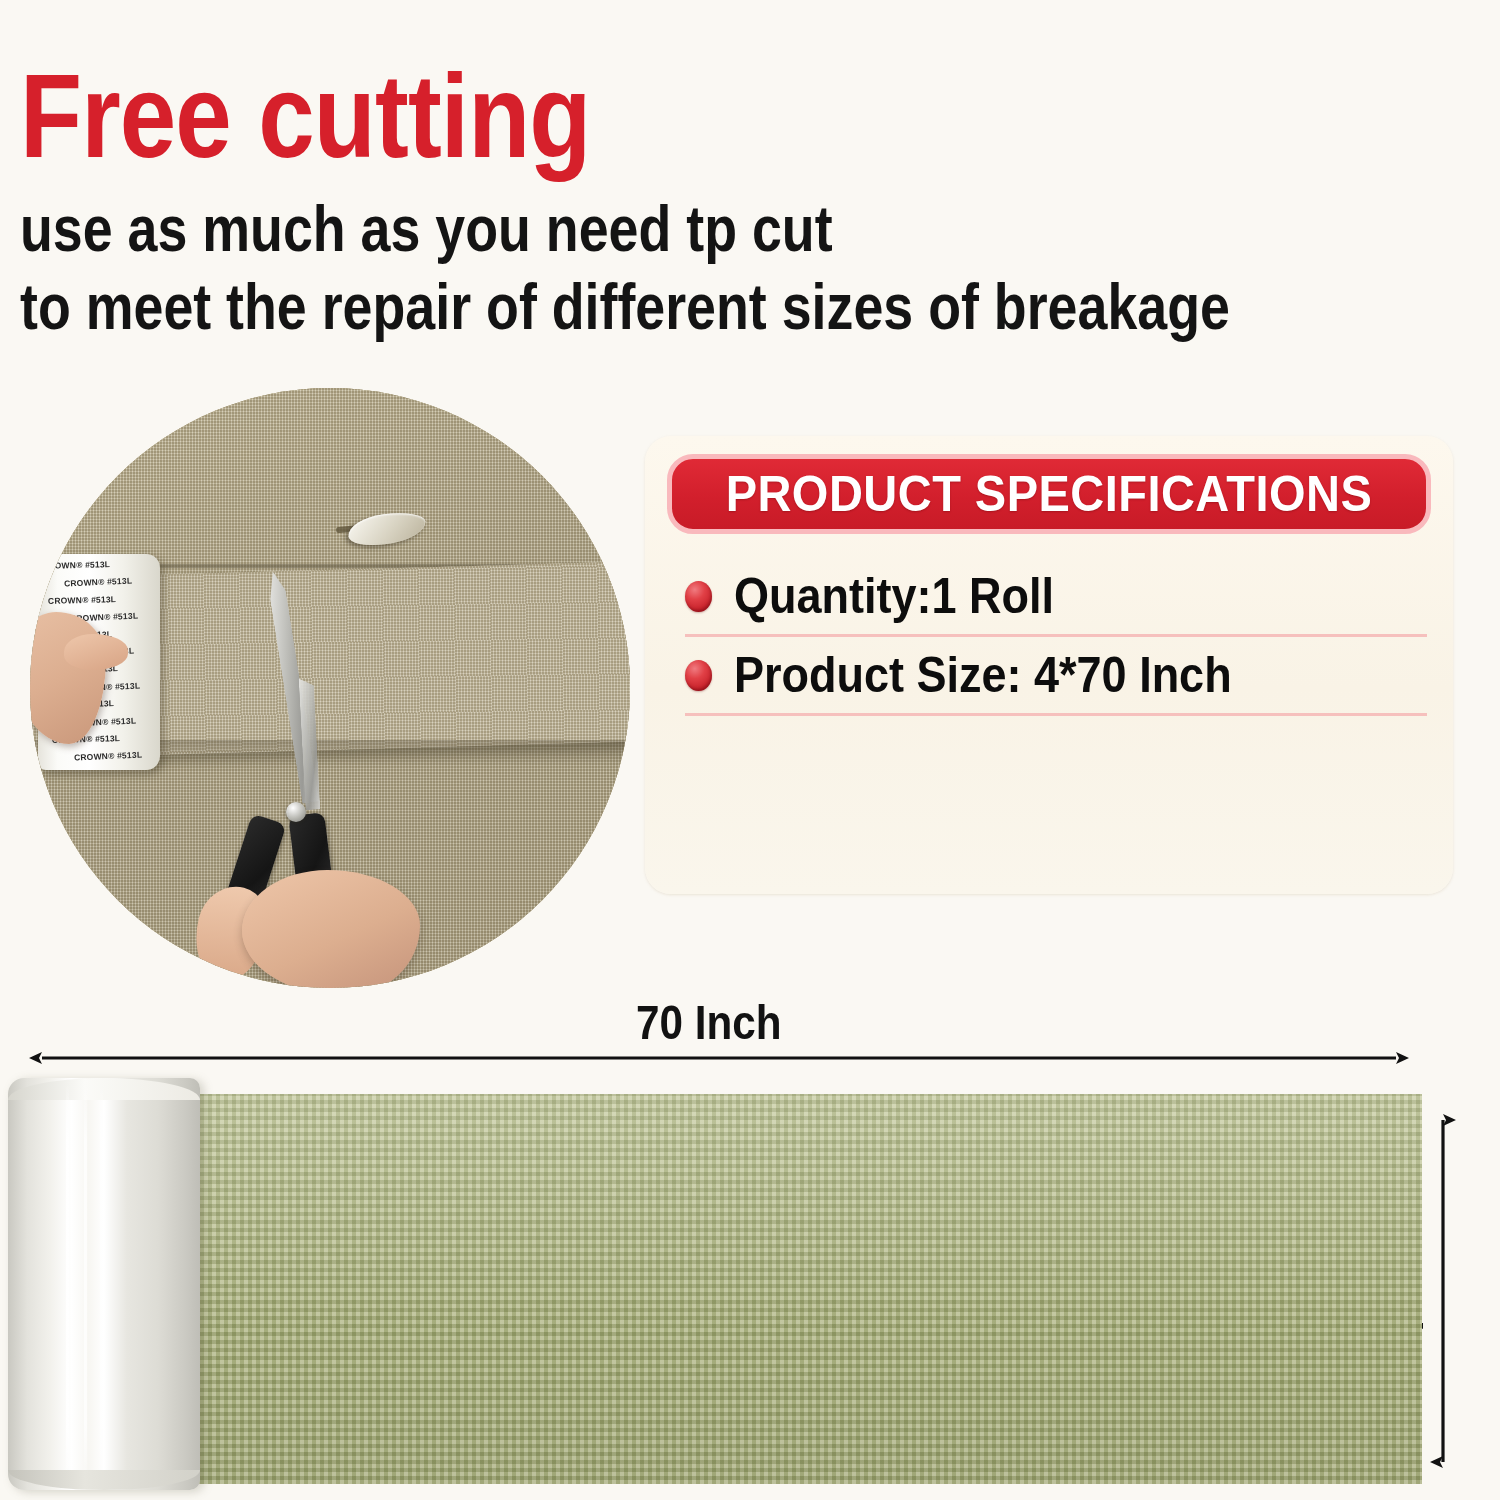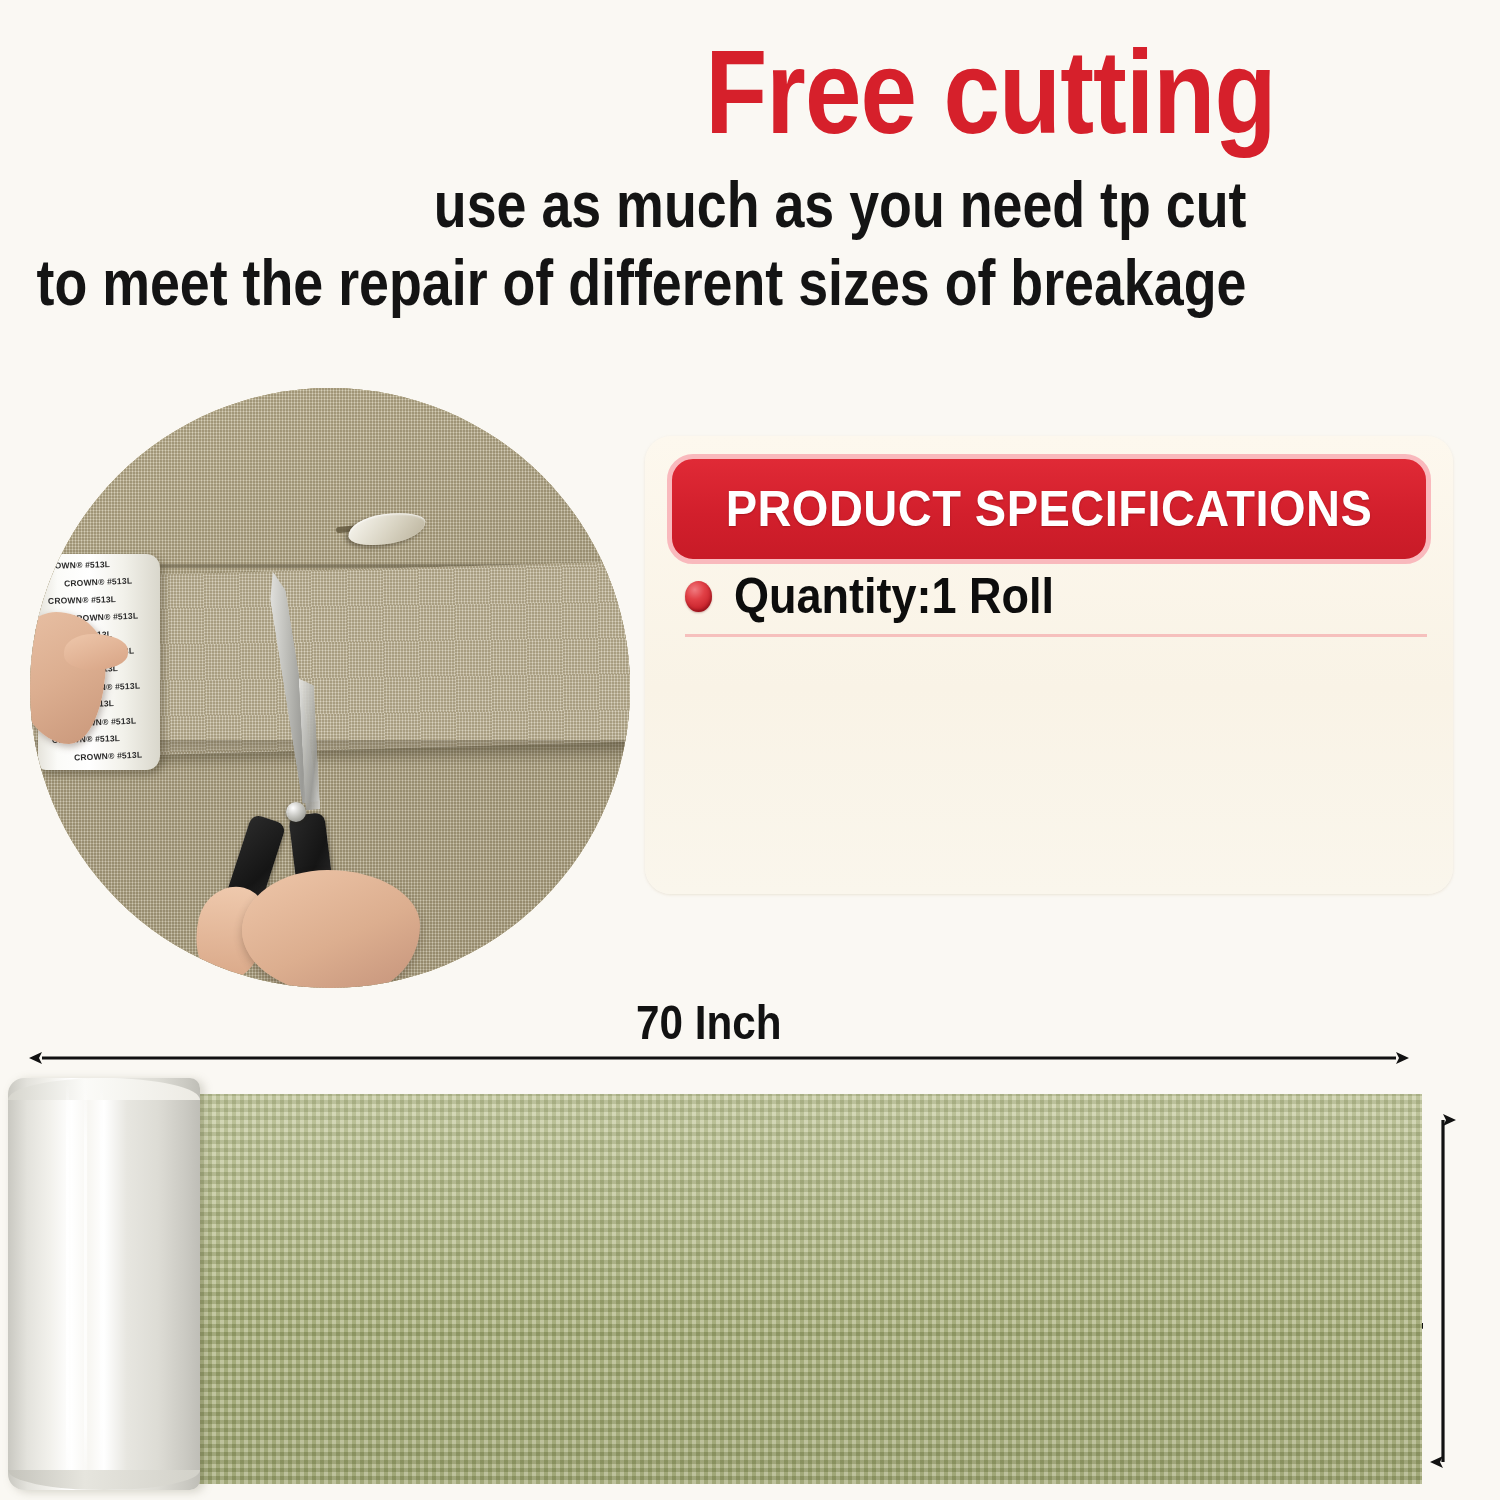--- a/index.html
+++ b/index.html
@@ -14,23 +14,22 @@
     height: 1500px;
     background: #faf8f3;
     overflow: hidden;
     font-family: "Liberation Sans", "DejaVu Sans", sans-serif;
   }
 
   
   #headline-block {
     position: absolute;
     left: 20px;
-    top: 32px;
+    top: 56px;
     width: 1460px;
-    text-align: right;
   }
   #title-free-cutting {
     font-family: "Liberation Sans Narrow", "Liberation Sans", sans-serif;
     font-weight: bold;
     font-size: 118px;
     line-height: 1.02;
     letter-spacing: -1px;
     color: #d6202b;
     transform: scaleX(0.86);
     transform-origin: left center;
@@ -258,21 +257,21 @@
     height: 458px;
     background: linear-gradient(180deg, #fdf8ee 0%, #f9f3e6 55%, #faf6ec 100%);
     border-radius: 26px;
     box-shadow: 0 1px 3px rgba(180,160,120,0.22);
   }
   #spec-header-banner {
     position: absolute;
     left: 22px;
     top: 18px;
     right: 22px;
-    height: 110px;
+    height: 80px;
     background: linear-gradient(180deg, #e02a36 0%, #d21f2c 55%, #c81b27 100%);
     border-radius: 26px;
     border: 5px solid #f9b9bd;
     box-sizing: border-box;
     display: flex;
     align-items: center;
     justify-content: center;
   }
   #spec-header-title {
     font-family: "Liberation Sans Narrow", "Liberation Sans", sans-serif;
@@ -476,20 +475,24 @@
 
   <div id="spec-panel">
     <div id="spec-header-banner">
       <span id="spec-header-title">PRODUCT SPECIFICATIONS</span>
     </div>
     <div id="spec-list">
       <div class="spec-row">
         <span class="spec-bullet"></span>
         <span class="spec-text">Quantity:1 Roll</span>
       </div>
+      <div class="spec-row">
+        <span class="spec-bullet"></span>
+        <span class="spec-text">Product Size: 4*70 Inch</span>
+      </div>
     </div>
   </div>
 
   <div id="dim-width-label">70 Inch</div>
 
   <svg id="dim-width-arrow" viewBox="0 0 1382 36" preserveAspectRatio="none">
     <defs>
       <marker id="arrow-left" markerWidth="14" markerHeight="12" refX="13" refY="6" orient="auto" markerUnits="userSpaceOnUse">
         <path d="M13,0 L0,6 L13,12 L10,6 Z" fill="#111111"></path>
       </marker>

